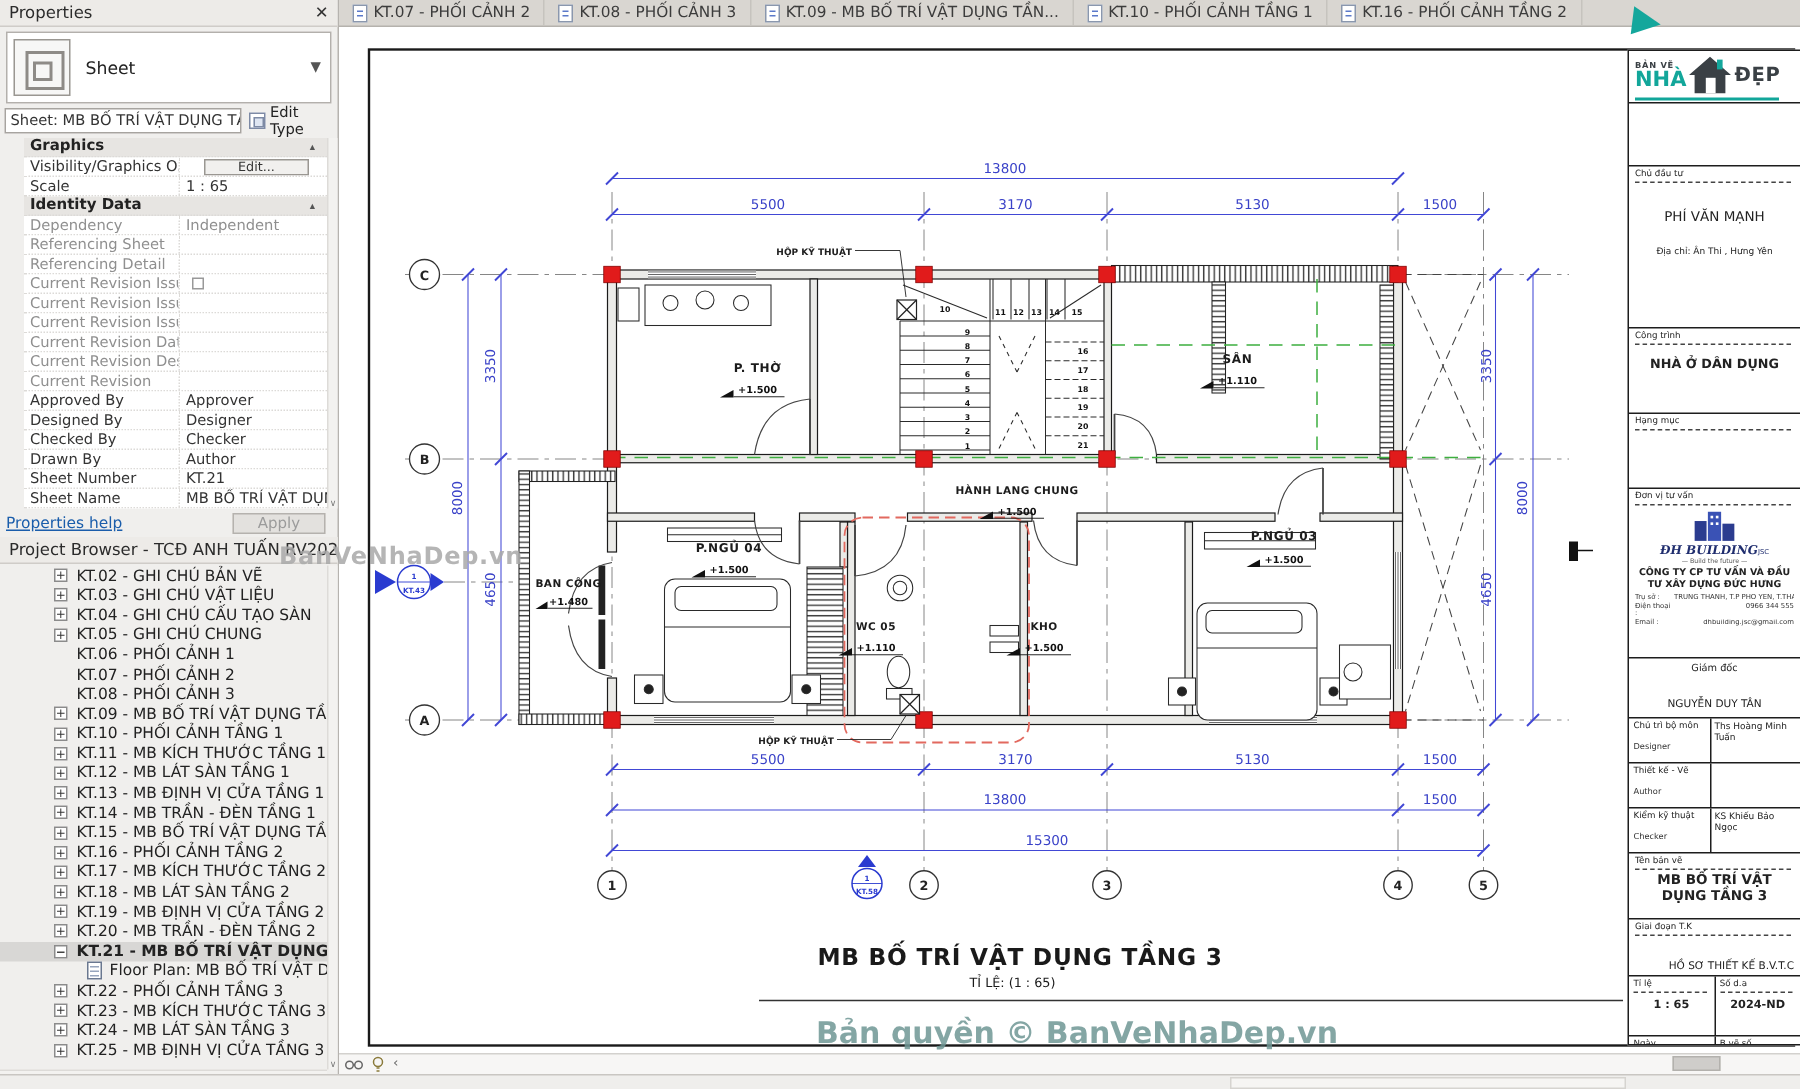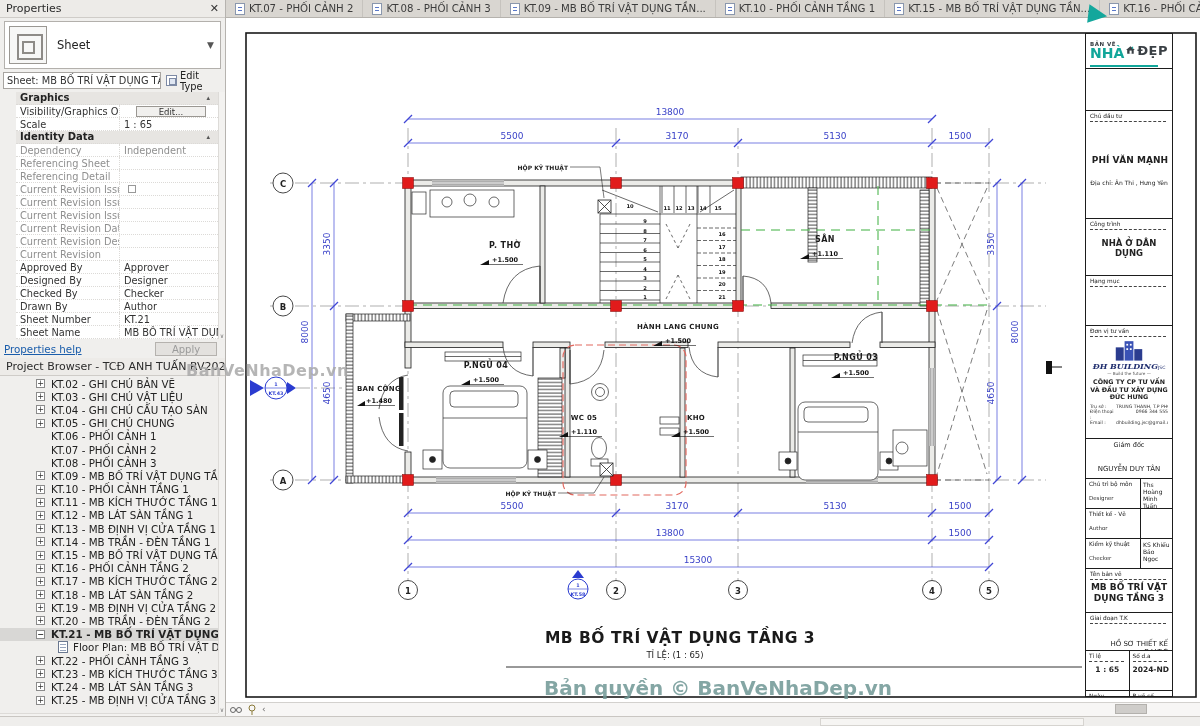--- a/index.html
+++ b/index.html
@@ -54,31 +54,31 @@
   
   #main{position:absolute;left:226px;top:0;width:974px;height:726px}
   #tabbar{height:18px;background:#d9d6d1;border-bottom:1px solid #b5b2ad;display:flex;align-items:stretch;overflow:hidden}
   .tab{display:flex;align-items:center;gap:4px;padding:0 9px;border-right:1px solid #c6c3be;font-size:10.2px;color:#3c3c3c;white-space:nowrap;flex:none}
   .ticon{width:10px;height:12px;background:#fff;border:1px solid #8a97ad;position:relative;flex:none}
   .ticon::before{content:"";position:absolute;left:2px;right:2px;top:3px;height:1px;background:#5b79c9;box-shadow:0 3px 0 #5b79c9}
   #canvas{position:absolute;left:0;top:18px;width:974px;height:698px;background:#fff;overflow:hidden}
   #plan-svg{position:absolute;left:0;top:0}
 
   
-  #titleblock{position:absolute;left:859px;top:15px;width:88px;height:664px;border:1.5px solid #1d1d1d;background:#fff;font-size:6.5px;color:#222;display:flex;flex-direction:column;overflow:hidden}
+  #titleblock{position:absolute;left:859px;top:15px;width:116px;height:664px;border:1.5px solid #1d1d1d;background:#fff;font-size:6.5px;color:#222;display:flex;flex-direction:column;overflow:hidden}
   .tb{border-bottom:1px solid #1d1d1d;padding:2px 4px;position:relative;flex:none;overflow:hidden}
   .tb-label{font-size:5.8px;color:#222}
   .dash{border-bottom:1px dashed #444;height:2px;margin:1px 2px 2px 0}
   .tb-center{text-align:center}
   .logo-row{display:flex;align-items:center;gap:2px;padding:1px 0}
   .logo-l1{font-size:5.5px;font-weight:bold;color:#3a4045;letter-spacing:.5px}
   .logo-l2{font-size:14px;font-weight:bold;color:#12a69a;line-height:13px}
   .logo-dep{font-size:13px;font-weight:bold;color:#3a4045;letter-spacing:.5px}
   .logo-bar{height:2px;background:#12a69a;margin:1px 10px 0 0}
-  .inv-name{font-size:9px;font-weight:bold;text-align:right;margin-top:33px}
+  .inv-name{font-size:9px;font-weight:normal;text-align:center;margin-top:18px}
   .inv-addr{font-size:6px;text-align:center;margin-top:14px}
   .proj-name{font-size:8.5px;font-weight:bold;text-align:center;margin-top:8px}
   .company{font-size:6.3px;font-weight:bold;text-align:center;line-height:7.5px;margin-top:2px}
   .tinyrow{display:flex;font-size:4.6px;color:#333;line-height:5.6px}
   .tinyrow .tl{width:26px;flex:none}
   .tinyrow .tv{flex:1;text-align:right;white-space:nowrap;overflow:hidden}
   .dir-label{text-align:center;font-size:6.5px}
   .dir-name{text-align:center;font-size:7px;font-weight:normal;margin-top:16px}
   .role-row{display:flex;border-bottom:1px solid #1d1d1d;flex:none}
   .role-l{width:55px;border-right:1px solid #1d1d1d;padding:2px 3px;font-size:5.8px}
@@ -359,24 +359,20 @@
         <span class="ticon"></span>
         <span>KT.08 - PHỐI CẢNH 3</span>
       </div>
       <div class="tab">
         <span class="ticon"></span>
         <span>KT.09 - MB BỐ TRÍ VẬT DỤNG TẦN...</span>
       </div>
       <div class="tab">
         <span class="ticon"></span>
         <span>KT.10 - PHỐI CẢNH TẦNG 1</span>
-      </div>
-      <div class="tab">
-        <span class="ticon"></span>
-        <span>KT.15 - MB BỐ TRÍ VẬT DỤNG TẦN...</span>
       </div>
       <div class="tab">
         <span class="ticon"></span>
         <span>KT.16 - PHỐI CẢNH TẦNG 2</span>
       </div>
     </div>
   <div id="roof"></div>
   <div id="canvas">
 
     <svg id="plan-svg" width="974" height="698" viewBox="226 18 974 698">

